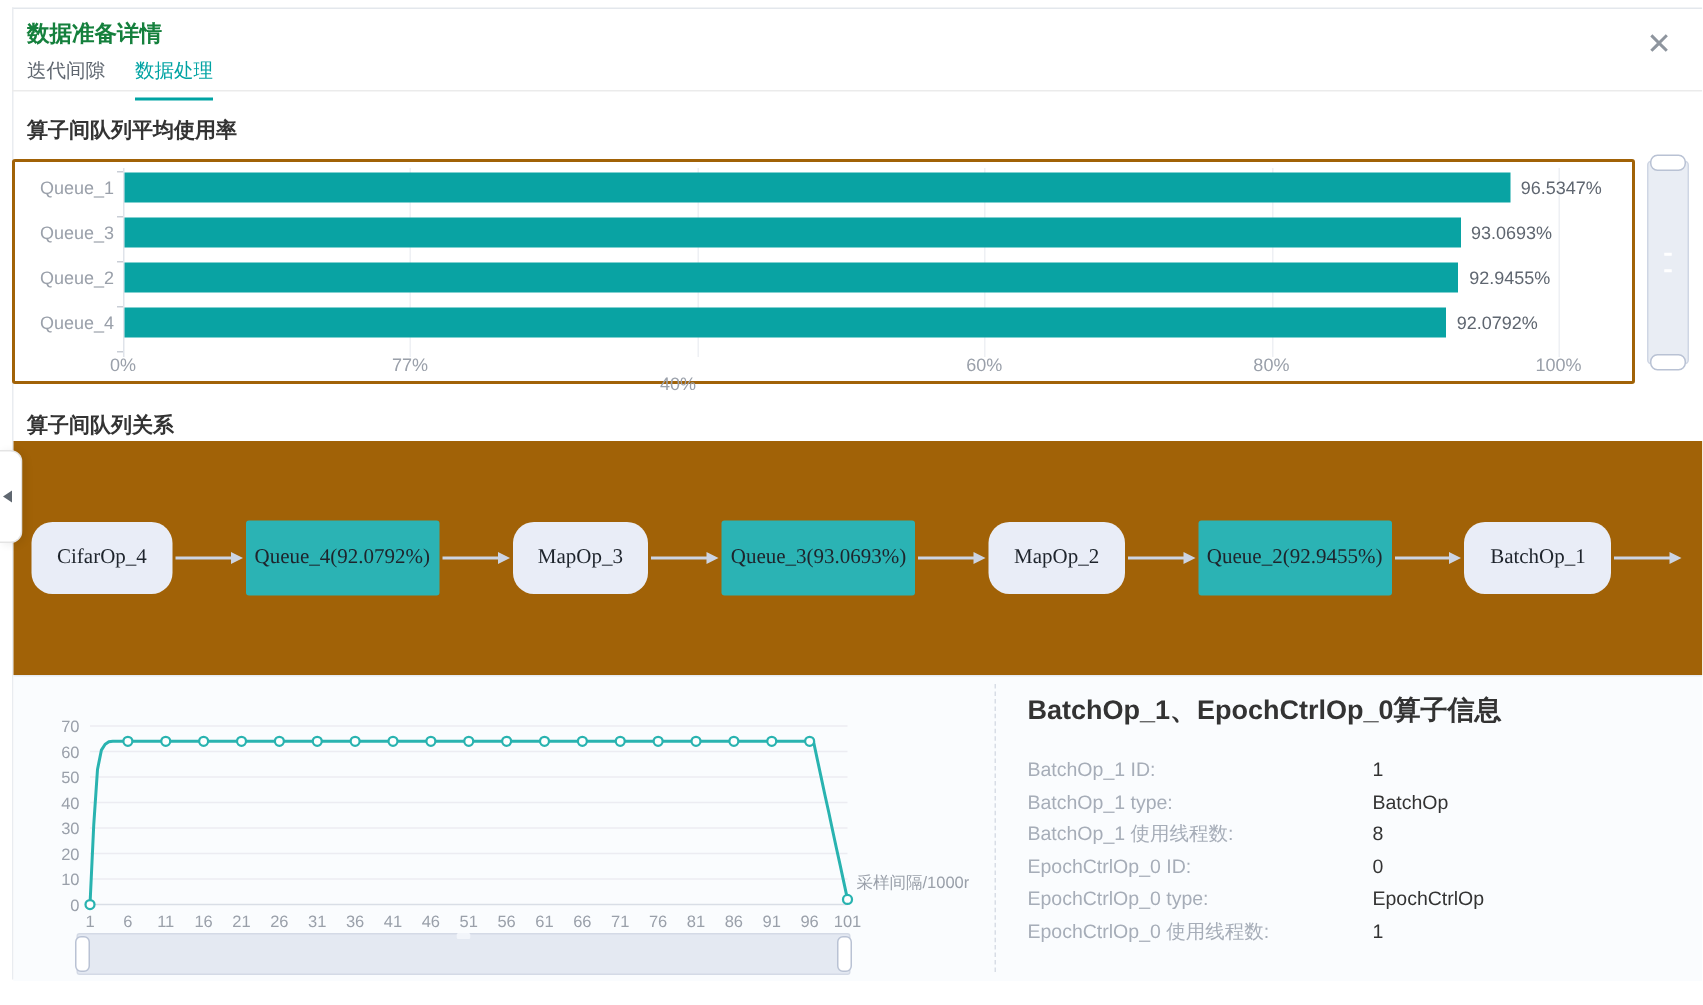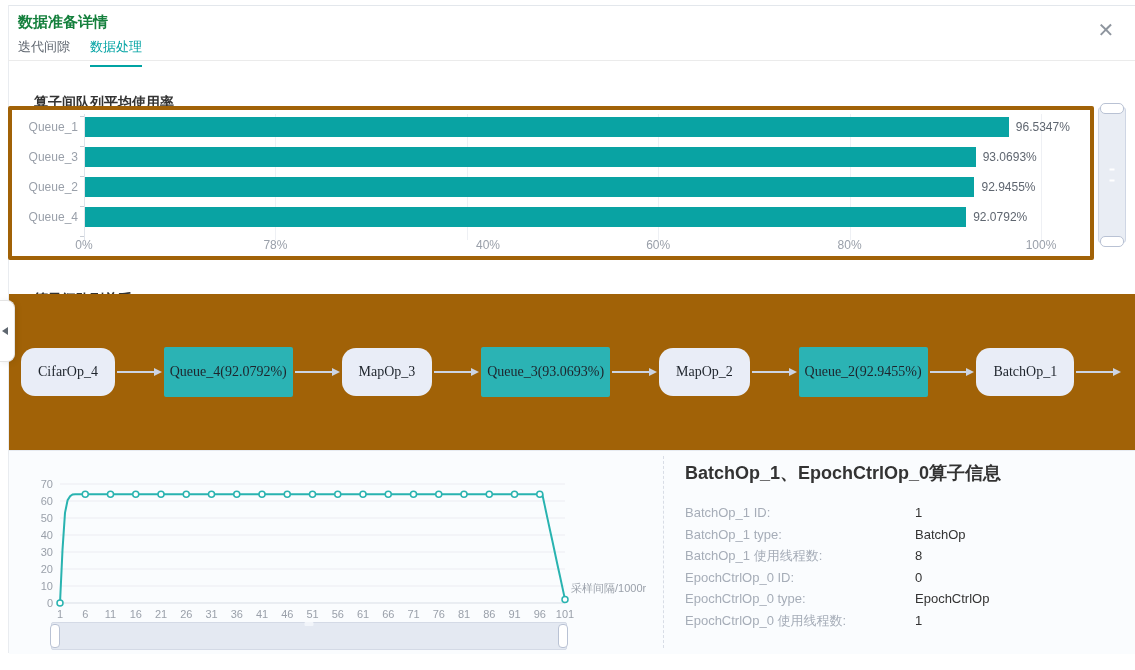--- a/index.html
+++ b/index.html
@@ -7,27 +7,27 @@
        font-family:"Liberation Sans","DejaVu Sans",sans-serif;color:#333;}
   .top-line{position:absolute;left:8px;top:5px;right:0;height:1px;background:#e3e7ec;}
   .left-line{position:absolute;left:8px;top:5px;width:1px;height:648px;background:#e9ecf0;}
   .title{position:absolute;left:18px;top:13px;font-size:15px;font-weight:bold;color:#15803d;margin:0;}
   .close{position:absolute;left:1092px;top:16px;width:28px;height:28px;border:none;background:transparent;
          font-size:20px;color:#8e959e;cursor:pointer;line-height:28px;padding:0;}
   .tabs{position:absolute;left:18px;top:38px;display:flex;gap:20px;}
   .tab{font-size:13px;color:#606770;padding-bottom:9px;cursor:pointer;}
   .tab.active{color:#00a3a3;border-bottom:2px solid #00a3a3;}
   .tab-divider{position:absolute;left:8px;top:60px;right:0;height:1px;background:#ebebeb;}
-  .sec-title{position:absolute;font-size:14px;font-weight:bold;color:#333;margin:16px;}
+  .sec-title{position:absolute;font-size:14px;font-weight:bold;color:#333;margin:0;}
   .sec1{left:18px;top:78px;}
   .sec2{left:18px;top:275px;}
 
   
   .barbox{position:absolute;left:8px;top:106px;width:1078px;height:146px;background:#fff;
-          border:4px solid #a16207;border-radius:2px;}
+          border:2px solid #a16207;border-radius:2px;}
   .bb-axis{position:absolute;left:72px;top:4px;width:1px;height:126px;background:#dfe3ea;}
   .bb-grid{position:absolute;top:4px;width:1px;height:126px;background:#eef0f4;}
   .bb-tick{position:absolute;left:68px;width:4px;height:1px;background:#c9ced6;}
   .bb-cat{position:absolute;left:2px;width:64px;text-align:right;font-size:12px;color:#9aa0aa;line-height:20px;}
   .bb-bar{position:absolute;left:73px;height:20px;background:#09a3a3;}
   .bb-val{position:absolute;font-size:12px;color:#5f6670;line-height:20px;}
   .bb-xlab{position:absolute;top:128px;transform:translateX(-50%);font-size:12px;color:#9aa0aa;}
 
   
   .vslider{position:absolute;left:1098px;top:107px;width:26px;height:134px;background:#e9edf4;
@@ -110,22 +110,22 @@
       <div class="bb-tick" style="top: 66px;"></div>
       <div class="bb-cat" style="top: 67px;">Queue_2</div>
       <div class="bb-bar" style="top: 67px; width: 889.488px; background: rgb(9, 163, 163);"></div>
       <div class="bb-val" style="left: 969.488px; top: 67px;">92.9455%</div>
       <div class="bb-tick" style="top: 96px;"></div>
       <div class="bb-cat" style="top: 97px;">Queue_4</div>
       <div class="bb-bar" style="top: 97px; width: 881.198px; background: rgb(9, 163, 163);"></div>
       <div class="bb-val" style="left: 961.198px; top: 97px;">92.0792%</div>
       <div class="bb-tick" style="top: 126px;"></div>
       <div class="bb-xlab" style="left: 72px;">0%</div>
-      <div class="bb-xlab" style="left: 263.4px;">78%</div>
-      <div class="bb-xlab" style="left: 476px;">40%</div>
+      <div class="bb-xlab" style="left: 263.4px;">77%</div>
+      <div class="bb-xlab" style="left: 442px; margin-top: 13px;">40%</div>
       <div class="bb-xlab" style="left: 646.2px;">60%</div>
       <div class="bb-xlab" style="left: 837.6px;">80%</div>
       <div class="bb-xlab" style="left: 1029px;">100%</div>
     </div>
 
   <div class="vslider">
     <div class="vhandle top"></div>
     <div class="vgrip"></div>
     <div class="vhandle bot"></div>
   </div>

